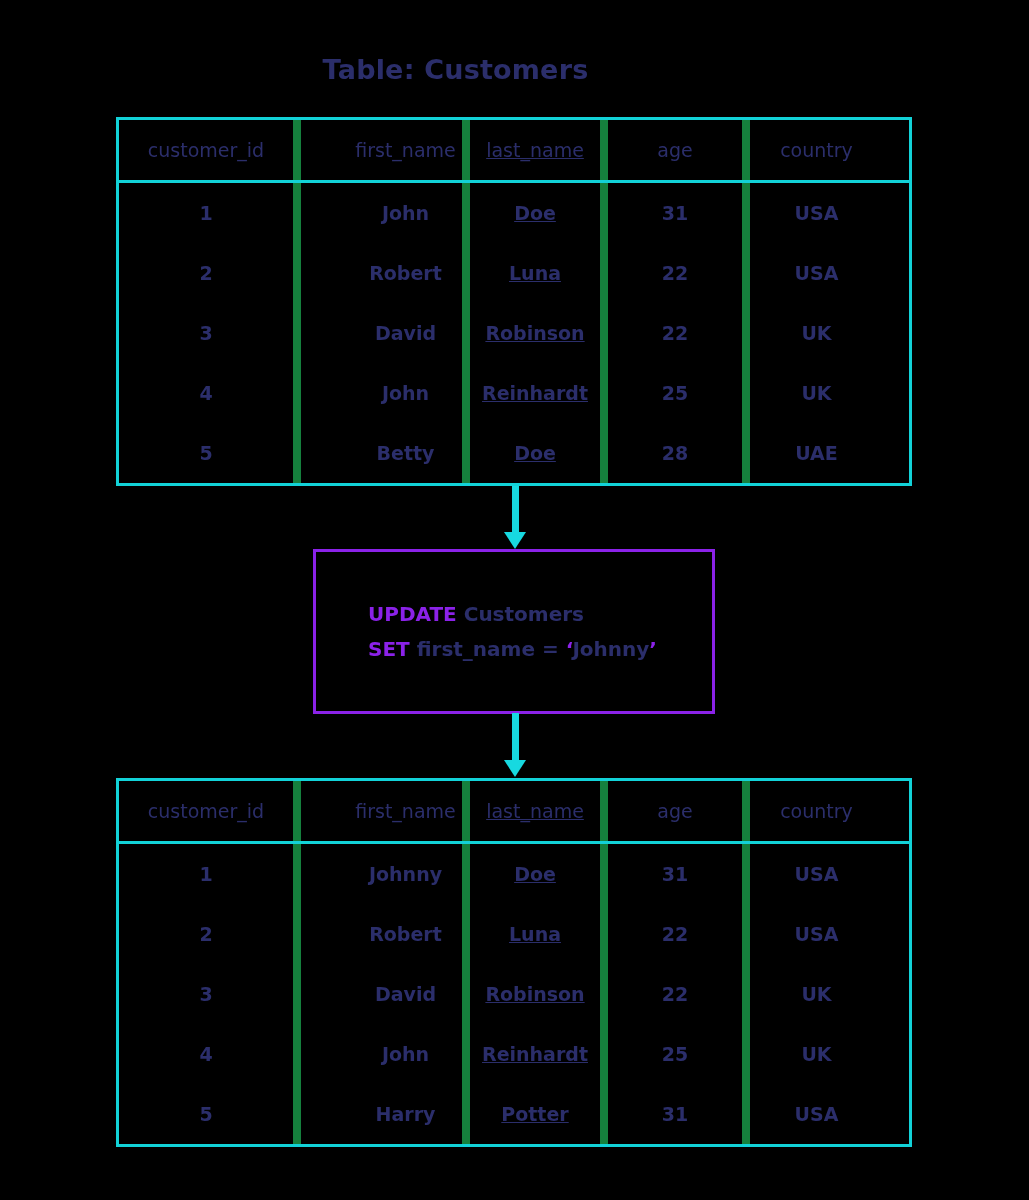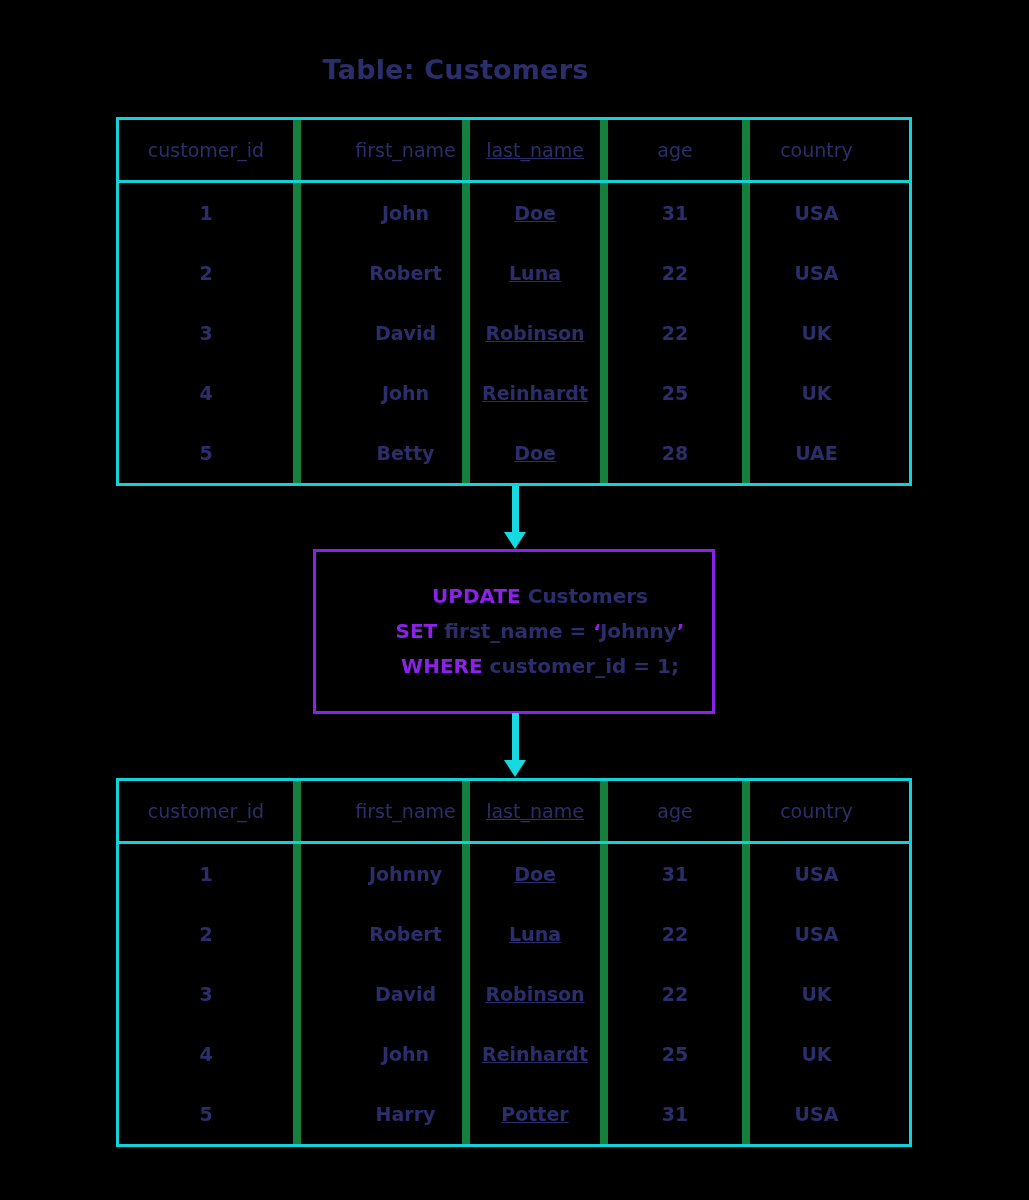--- a/index.html
+++ b/index.html
@@ -122,21 +122,21 @@
   .sql-box {
     position: absolute;
     left: 313px;
     top: 549px;
     width: 402px;
     height: 165px;
     border: 3px solid #8b22e8;
     box-sizing: border-box;
     display: flex;
     flex-direction: column;
-    align-items: center;
+    align-items: flex-start;
     justify-content: center;
     padding-left: 52px;
   }
   .sql-line {
     font-size: 20px;
     line-height: 35px;
     white-space: nowrap;
     color: #2b2e6b;
     font-weight: bold;
   }
@@ -212,24 +212,20 @@
 
   <div class="sql-box">
     <div class="sql-line">
       <span class="kw">UPDATE</span>
       <span class="operand">Customers</span>
     </div>
     <div class="sql-line">
       <span class="kw">SET</span>
       <span class="operand">first_name = </span><span class="quote">‘</span><span class="operand">Johnny</span><span class="quote">’</span>
     </div>
-    <div class="sql-line">
-      <span class="kw">WHERE</span>
-      <span class="operand">customer_id = 1;</span>
-    </div>
   </div>
 
   <div class="arrow arrow-2">
     <div class="shaft"></div>
     <div class="head"></div>
   </div>
 
   <div class="sql-table bottom" id="table-after">
     <div class="trow header">
       <div class="tcell col-0">customer_id</div>

